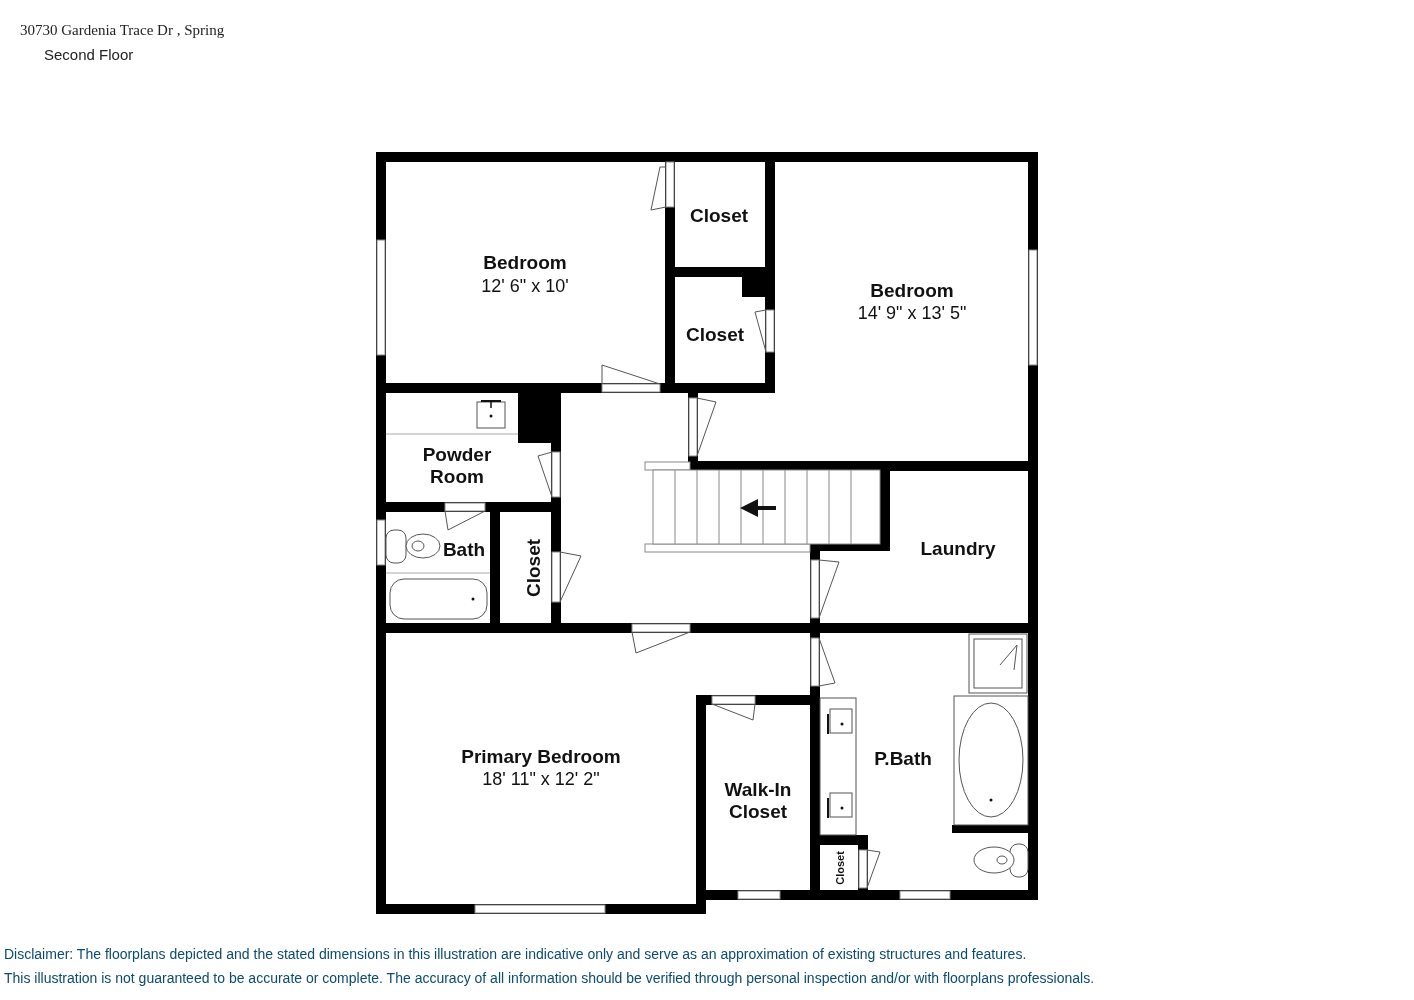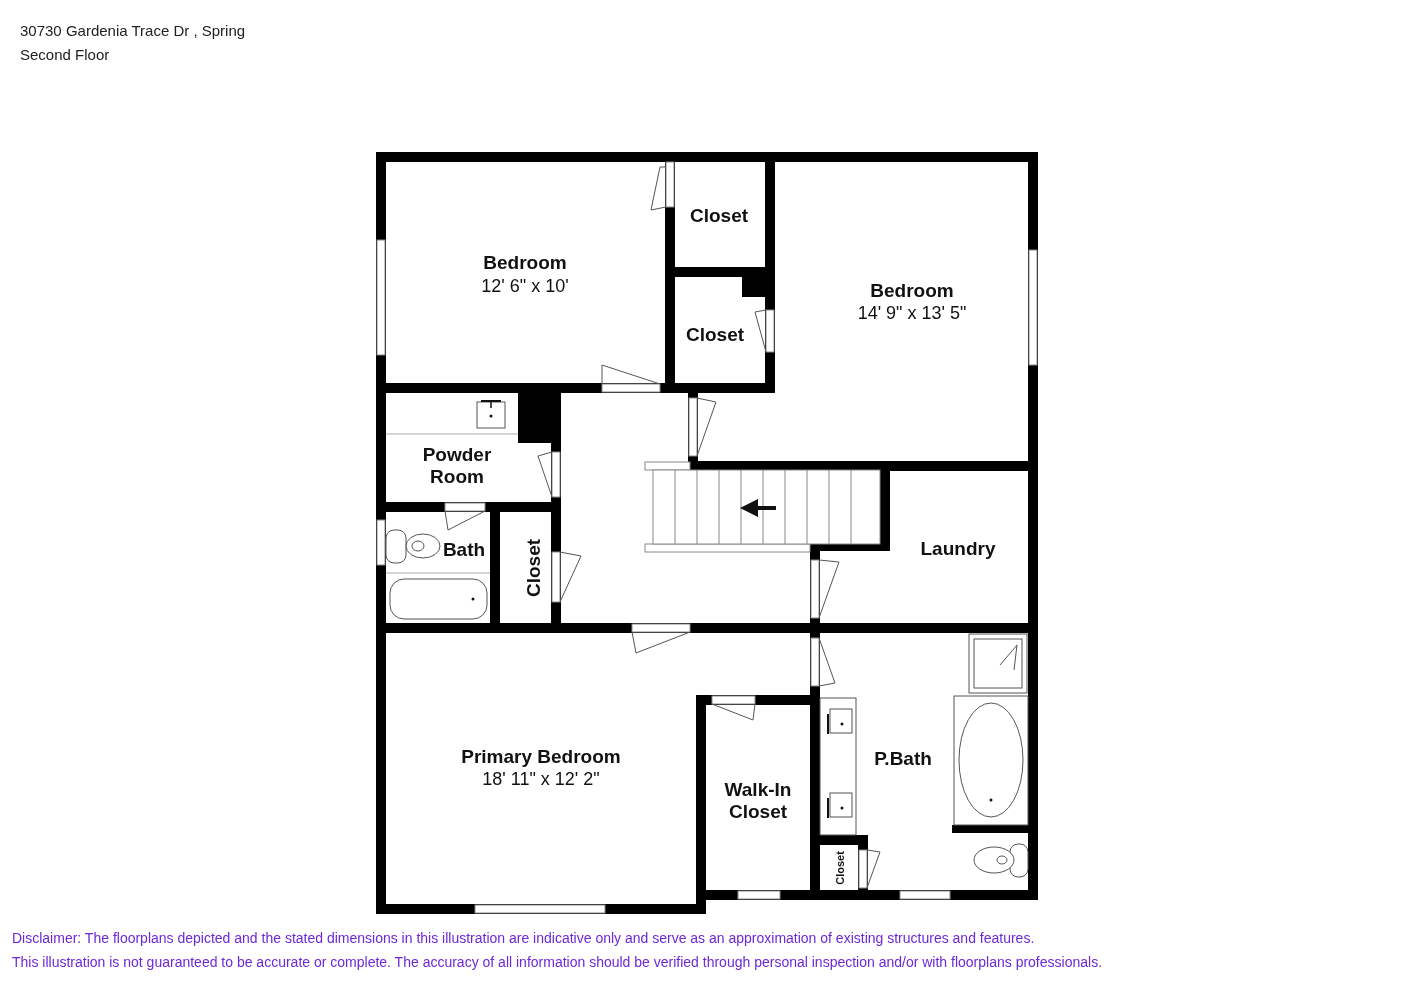--- a/index.html
+++ b/index.html
@@ -1,21 +1,21 @@
 <!DOCTYPE html>
 <html><head>
 <meta charset="utf-8">
 <style>
   html, body { margin: 0; padding: 0; background: #ffffff; }
   body { width: 1414px; height: 1000px; position: relative; overflow: hidden;
          font-family: "Liberation Sans", "DejaVu Sans", sans-serif; color: #222; }
   .hdr { position: absolute; left: 20px; font-size: 15px; color: #222; }
-  .hdr1 { top: 22px; }
-  .hdr2 { top: 46px; }
-  .disc { position: absolute; left: 12px; font-size: 14px; color: #6d28d9; }
+  .hdr1 { top: 22px; font-family: Liberation Serif, serif; }
+  .hdr2 { top: 46px; margin-left: 24px; }
+  .disc { position: absolute; left: 4px; font-size: 14px; color: #0c4a6e; margin-top: 16px; }
   .disc1 { top: 930px; }
   .disc2 { top: 954px; }
   svg.plan { position: absolute; left: 0; top: 0; }
   .room-name { font-family: "Liberation Sans", "DejaVu Sans", sans-serif; font-weight: bold; font-size: 19px; fill: #111; }
   .room-dim { font-family: "Liberation Sans", "DejaVu Sans", sans-serif; font-size: 18px; fill: #111; }
   .small-name { font-family: "Liberation Sans", "DejaVu Sans", sans-serif; font-weight: bold; font-size: 11px; fill: #111; }
   .wall { fill: #000; }
   .win { fill: #fff; stroke: #888; stroke-width: 1; }
   .door-leaf { fill: none; stroke: #555; stroke-width: 1; }
   .fixture { fill: #fff; stroke: #555; stroke-width: 1; }

